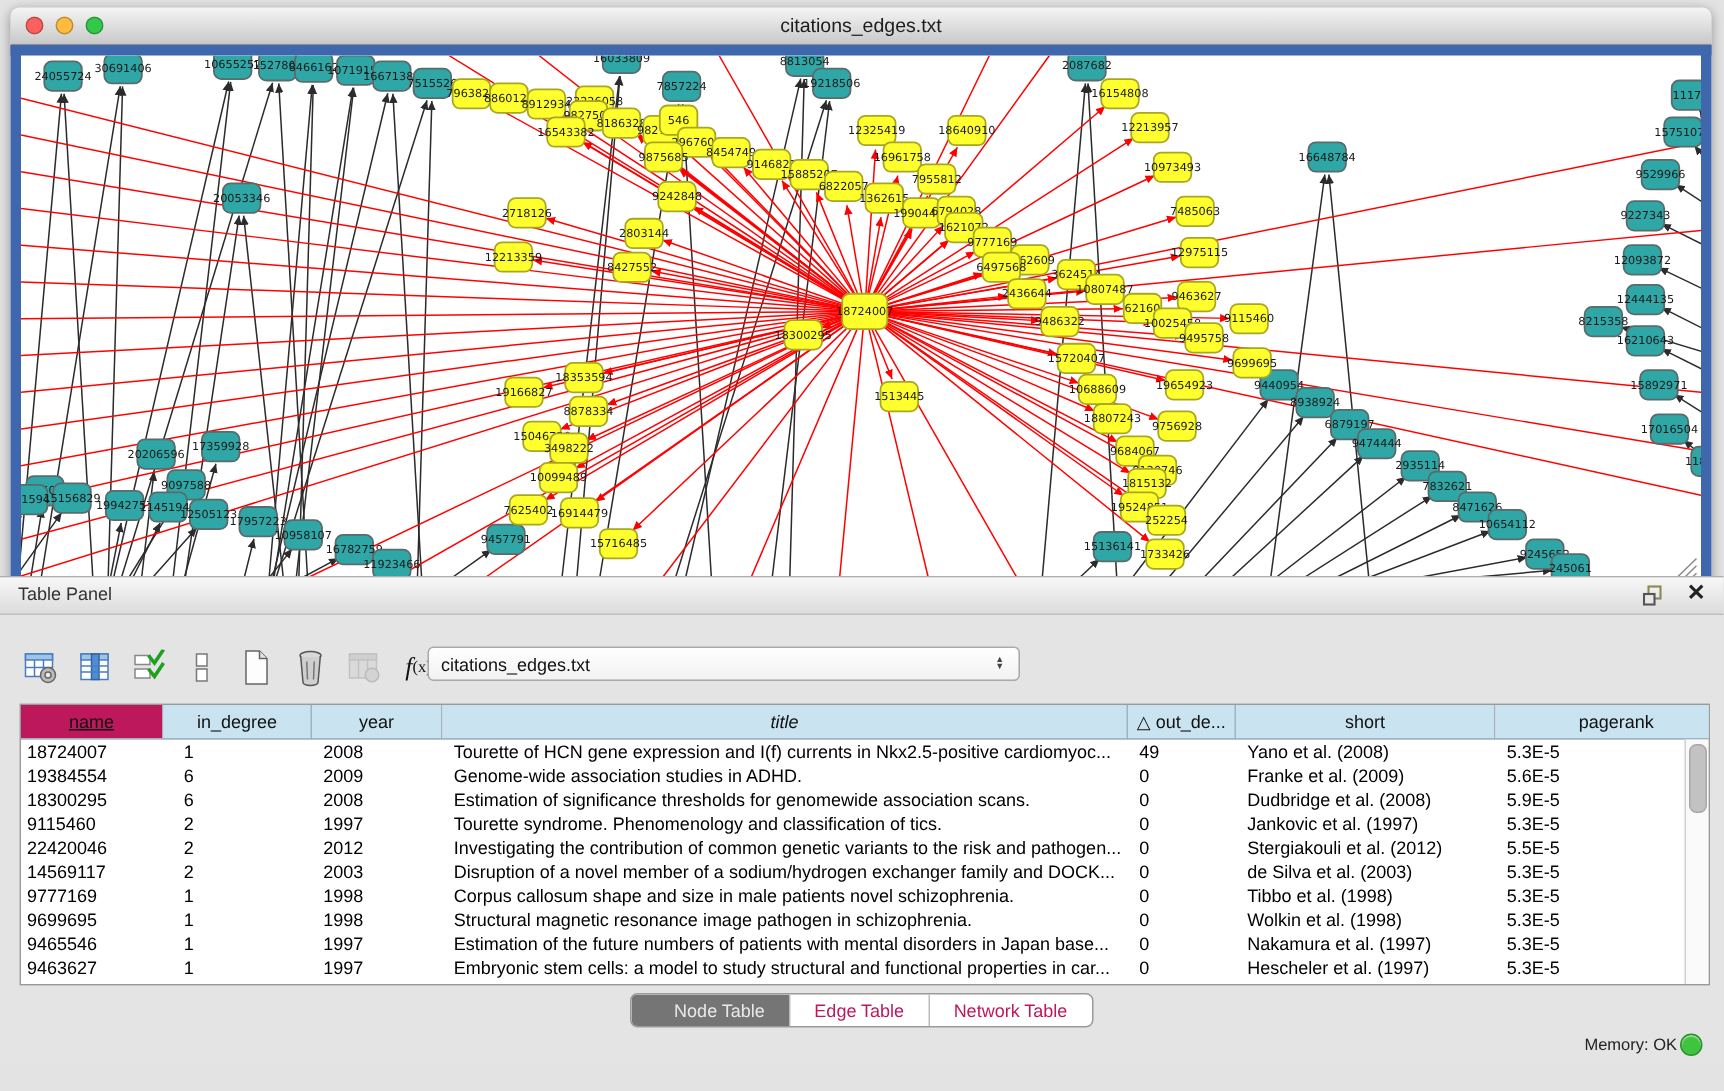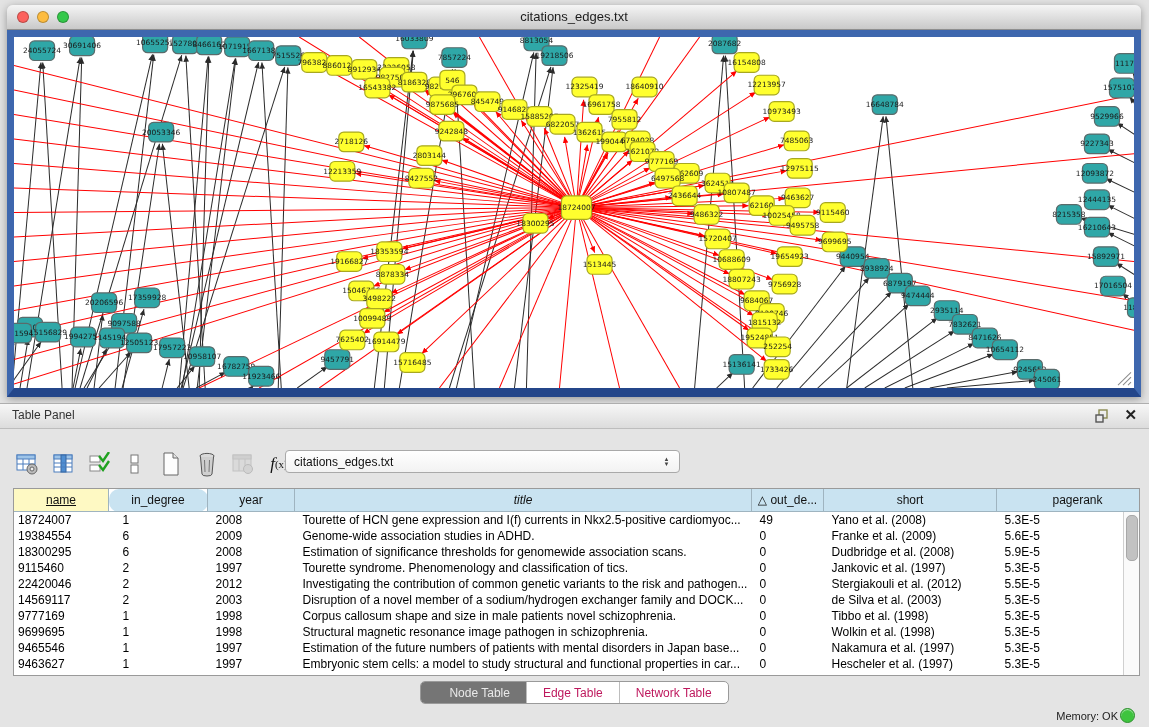--- a/index.html
+++ b/index.html
@@ -12,21 +12,21 @@
     border-bottom:1px solid #8f8f8f;position:relative;}
   .tl{position:absolute;top:6px;width:12px;height:12px;border-radius:50%;
     border:1px solid rgba(0,0,0,.25);box-sizing:border-box;}
   #win-title{position:absolute;left:0;right:0;top:4px;text-align:center;
     font-size:13px;color:#1c1c1c;}
   #win-body{position:absolute;top:25px;bottom:0;left:0;right:0;
     border:7px solid #3e67ae;border-bottom:9px solid #24468a;
     background:#fff;overflow:hidden;}
   #graph-svg{position:absolute;left:0;top:0;width:100%;height:100%;}
   
-  #table-panel{position:absolute;left:0;top:403px;width:1149px;height:324px;
+  #table-panel{position:absolute;left:0;top:384px;width:1149px;height:324px;
     background:#e4e4e4;border-top:1px solid #aeaeae;}
   #panel-header{height:24px;background:linear-gradient(#f7f7f7,#dcdcdc);
     border-bottom:1px solid #bdbdbd;position:relative;}
   #panel-title{position:absolute;left:12px;top:4px;font-size:12px;color:#333;}
   #panel-float{position:absolute;right:38px;top:4px;width:16px;height:16px;cursor:pointer;}
   #panel-close{position:absolute;right:12px;top:2px;font-size:15px;font-weight:bold;
     color:#222;cursor:pointer;line-height:18px;}
   
   #toolbar{position:absolute;left:14px;top:44px;height:32px;display:flex;align-items:center;gap:10px;}
   .tool-btn{width:26px;height:26px;display:flex;align-items:center;justify-content:center;
@@ -40,21 +40,21 @@
     box-sizing:border-box;cursor:pointer;}
   #select-stepper{position:absolute;right:6px;top:3px;width:13px;height:16px;
     display:flex;flex-direction:column;align-items:center;justify-content:center;
     font-size:6px;color:#444;line-height:5px;}
   
   #data-table{position:absolute;left:13px;top:84px;width:1127px;height:188px;
     background:#fff;border:1px solid #9a9a9a;box-sizing:border-box;overflow:hidden;}
   table{border-collapse:collapse;table-layout:fixed;width:1110px;font-size:12px;}
   th{height:22px;background:#c9e3f1;border:1px solid #9fb4c0;border-top:none;
     font-weight:normal;color:#111;text-align:center;overflow:hidden;white-space:nowrap;padding:0 2px;}
-  th.first{background:#fef9c3;border-left:none;text-decoration:underline;}
+  th.first{background:#be185d;border-left:none;text-decoration:underline;}
   td{height:16px;color:#000;white-space:nowrap;overflow:hidden;padding:0 4px 0 8px;}
   td.c-name{padding-left:4px;}
   td.c-in{padding-left:14px;}
   tr{cursor:default;}
   #vscroll{position:absolute;right:0;top:23px;bottom:0;width:15px;background:#fafafa;
     border-left:1px solid #d0d0d0;}
   #vthumb{position:absolute;left:2px;top:3px;width:10px;height:44px;border-radius:5px;
     background:#c2c2c2;border:1px solid #a8a8a8;cursor:pointer;}
   
   #tabs{position:absolute;left:0;right:0;top:277px;display:flex;justify-content:center;}
@@ -833,21 +833,21 @@
         <span>▲</span>
         <span>▼</span>
       </span>
   </div>
 
   <div id="data-table">
     <table>
       <thead>
           <tr id="head-row">
             <th class="first" style="width: 90px;">name</th>
-            <th style="width: 94px; border-radius: 10px;">in_degree</th>
+            <th style="width: 94px;">in_degree</th>
             <th style="width: 82px;">year</th>
             <th style="width: 452px; font-style: italic;">title</th>
             <th style="width: 67px;">△ out_de...</th>
             <th style="width: 168px;">short</th>
             <th style="width: 157px;">pagerank</th>
           </tr>
         </thead>
       <tbody id="body-rows">
           <tr>
             <td class="c-name">18724007</td>

